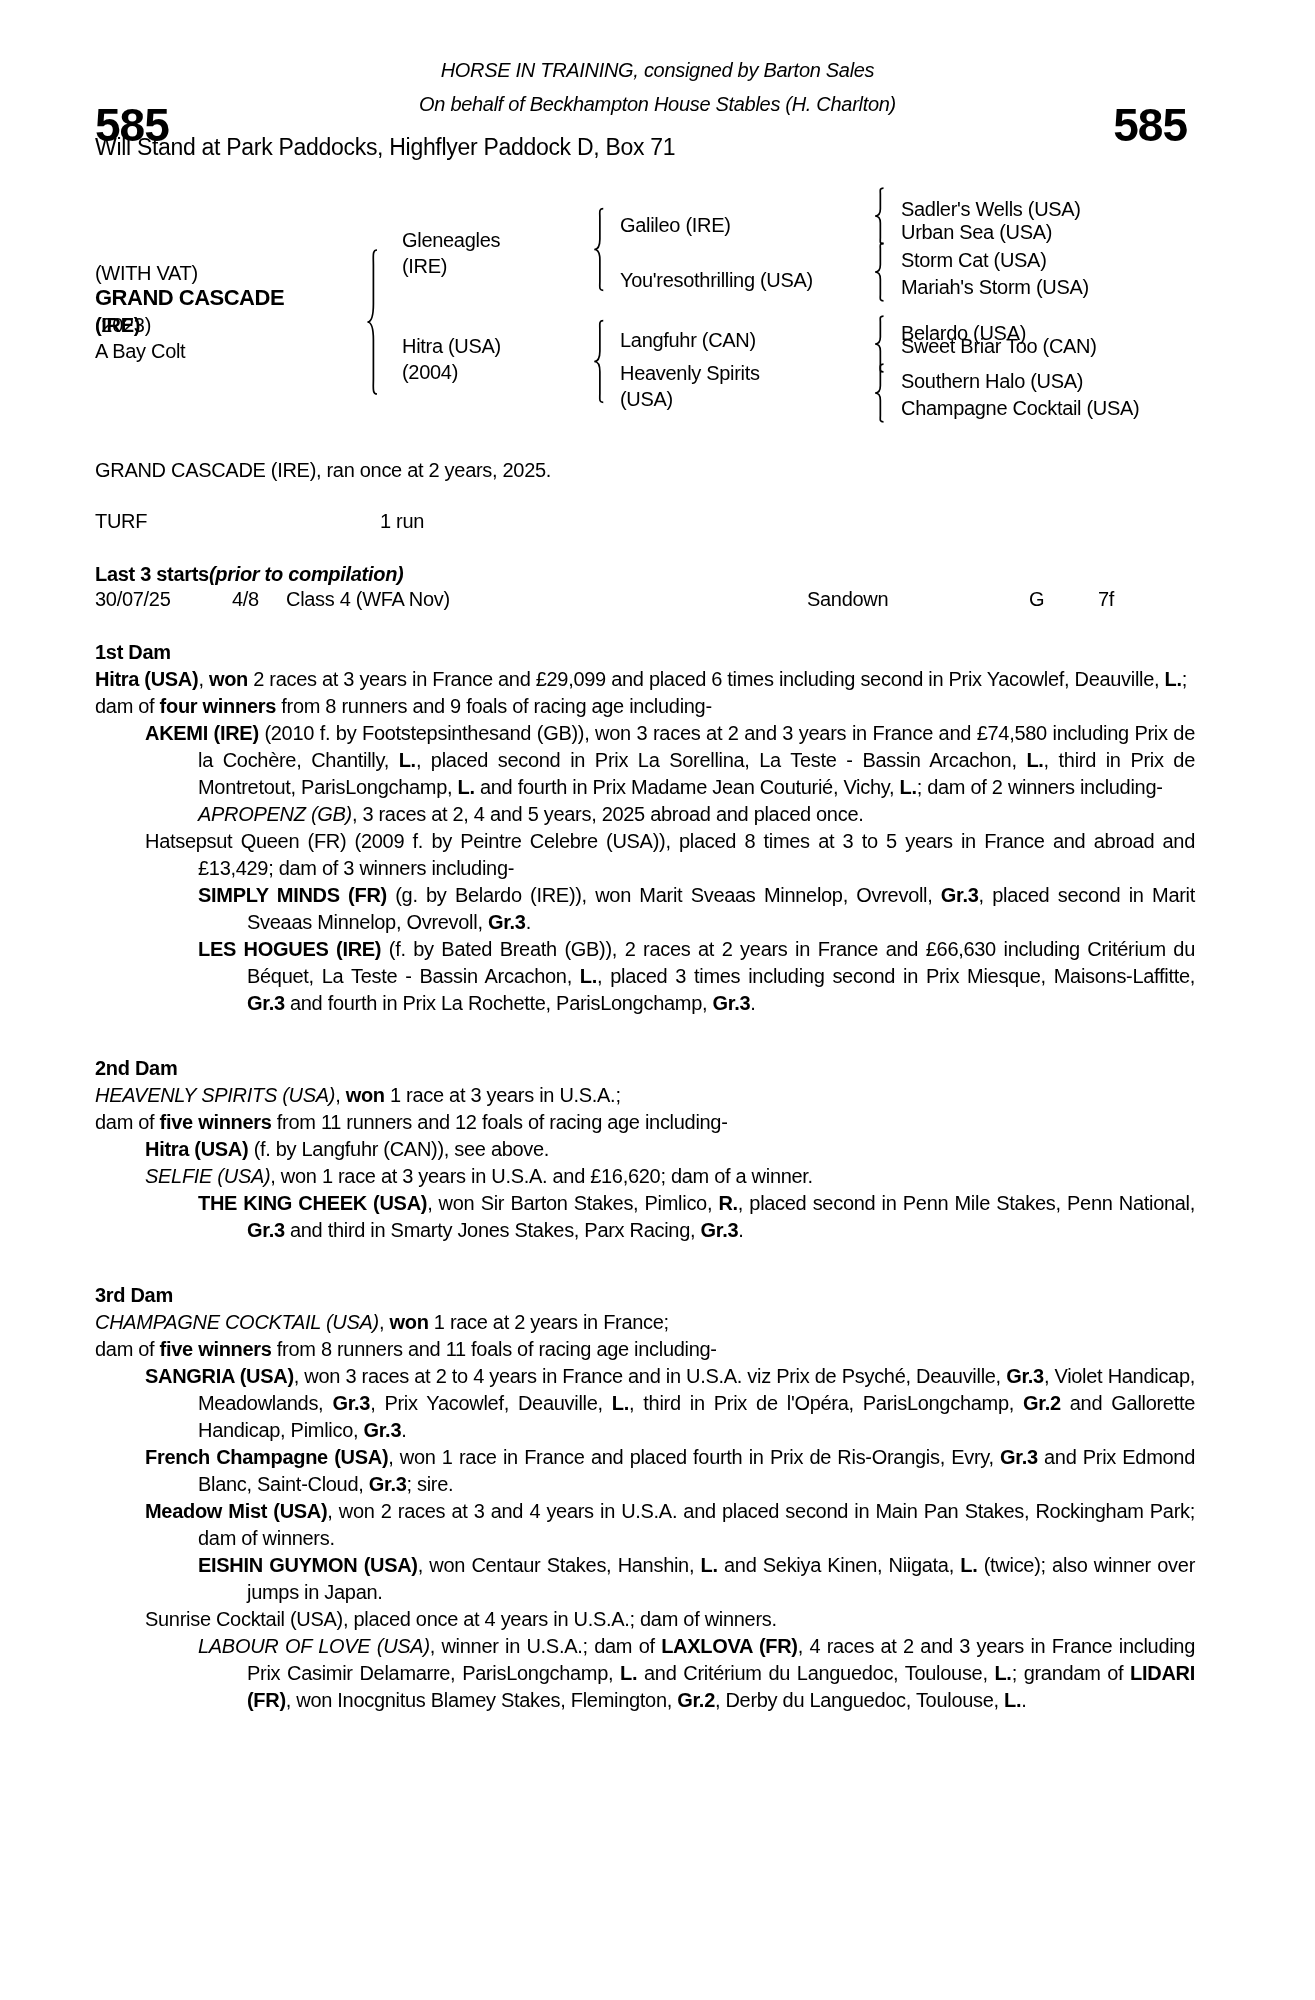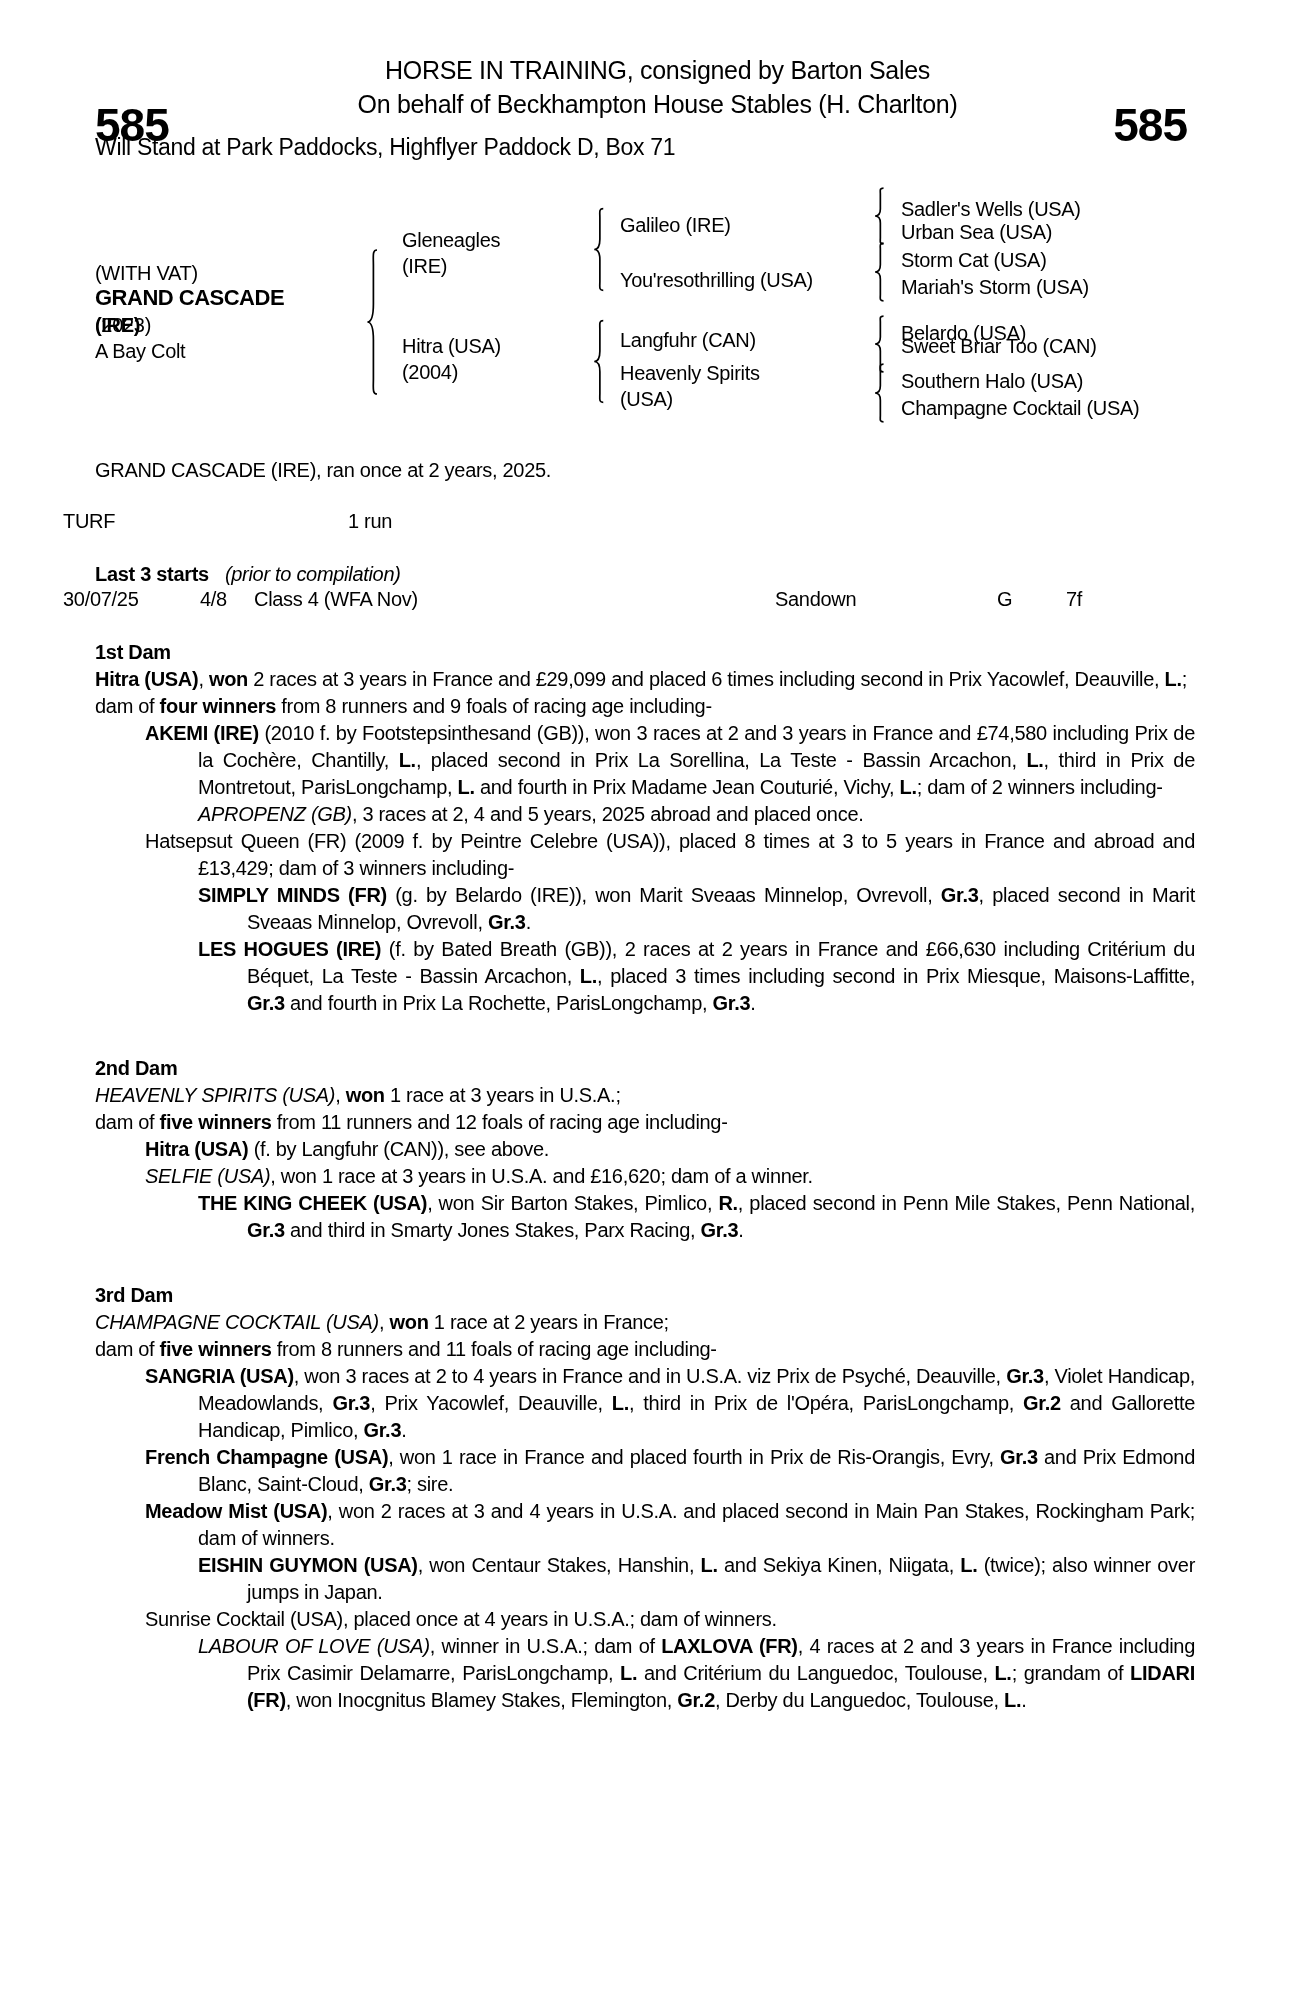--- a/index.html
+++ b/index.html
@@ -5,21 +5,21 @@
   html,body{margin:0;padding:0;}
   body{
     width:1315px;height:2000px;
     background:#ffffff;color:#000000;
     font-family:"Liberation Sans", sans-serif;
     letter-spacing:-0.3px;
     overflow:hidden;
   }
   .page{position:relative;width:1315px;height:2000px;}
   
-  .hline{ text-align:center; font-size:25px; line-height:28px;}
+  .hline{ text-align:center; font-style:italic; font-size:20px; line-height:28px;}
   .hline1{padding-top:56px;}
   .hline2{margin-top:6px;}
   .lot{
     position:absolute; top:98px;
     font-weight:bold; font-size:46px; letter-spacing:-1px;
   }
   .lot-left{left:95px;}
   .lot-right{right:128px;}
   .standline{
     margin:16px 0 0 95px;
@@ -30,27 +30,27 @@
     position:relative; margin:26px 0 0 95px;
     width:1100px; height:242px;
     font-size:20px;
   }
   .ped span{position:absolute; white-space:nowrap;}
   .ped .bold{font-weight:bold;}
   .ped .s-name{font-size:22px; letter-spacing:-0.5px;}
   .brace{position:absolute;}
   
   .racesum{margin:30px 0 0 95px; font-size:20px;}
-  .surfrow,.startrow{position:relative; margin-left:63px; width:1100px; height:27px; font-size:20px;}
+  .surfrow,.startrow{position:relative; margin-left:95px; width:1100px; height:27px; font-size:20px;}
   .surfrow{margin-top:28px;}
   .surfrow span,.startrow span{position:absolute; white-space:nowrap;}
   .c-runs{left:285px;}
   .lastshead{margin:26px 0 0 95px; font-size:20px;}
   .lastshead .b{font-weight:bold;}
-  .lastshead .i{font-style:italic; margin-left:16px;}
+  .lastshead .i{font-style:italic; margin-left:0;font-weight:bold;}
   .startrow{margin-top:2px;}
   .c-date{left:0;} .c-pos{left:137px;} .c-race{left:191px;}
   .c-course{left:712px;} .c-going{left:934px;} .c-dist{left:1003px;}
   
   #sections{margin:0 120px 8px 95px; width:1100px; font-size:20px; line-height:27px;}
   .sec-heading{font-weight:bold; margin-top:38px;}
   #sections .sec-heading:first-child{margin-top:24px;}
   .para{margin:0; text-align:justify;}
   .lv0{padding-left:50px; text-indent:-50px;}
   .lv1{padding-left:103px; text-indent:-53px;}

